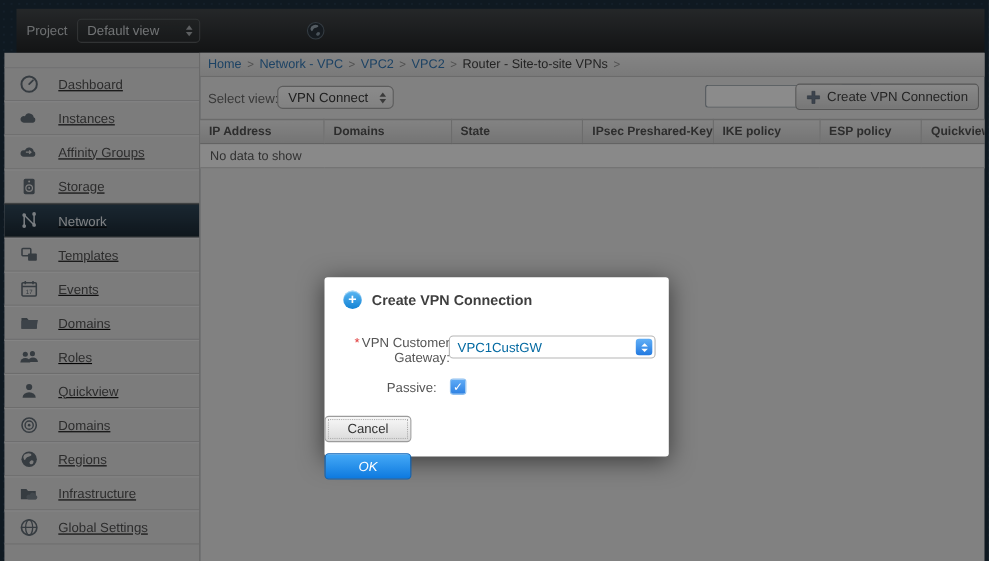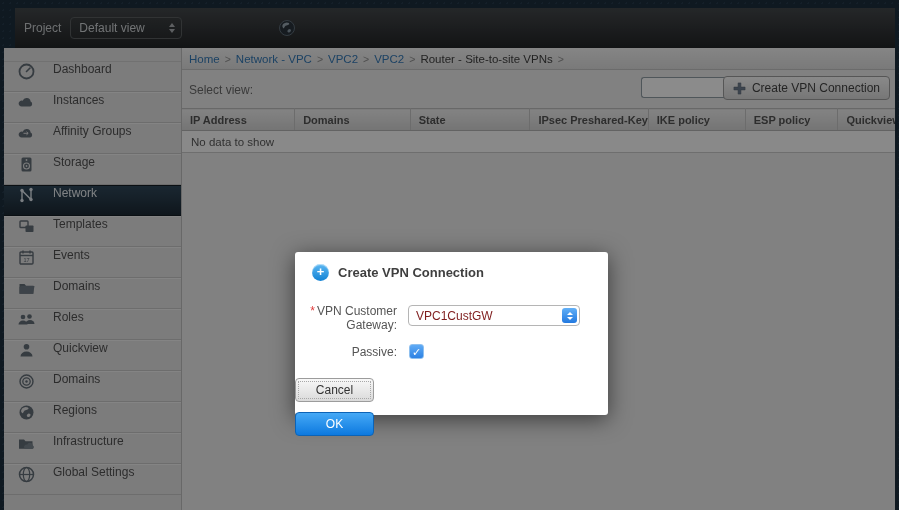--- a/index.html
+++ b/index.html
@@ -31,24 +31,25 @@
   .stepper-arrows .up   { width:0;height:0;border-left:3.5px solid transparent;border-right:3.5px solid transparent;border-bottom:4px solid #a9adb0; }
   .stepper-arrows .down { width:0;height:0;border-left:3.5px solid transparent;border-right:3.5px solid transparent;border-top:4px solid #a9adb0; }
   .globe-btn { margin-left: 96px; width: 18px; height: 18px; cursor: pointer; }
 
   
   .mainrow { position: absolute; left: 4px; top: 48px; right: 4px; bottom: 0; display: flex; }
 
   
   .sidebar { width: 178px; background: #e2e2e3; padding-top: 13px; border-right: 1px solid #bdbdbd; }
   .side-item {
-    height: 31px; display: flex; align-items: flex-start;
+    height: 31px; display: flex; align-items: center;
     padding-left: 13px; gap: 17px;
     border-top: 1px solid #f2f2f2; border-bottom: 1px solid #c7c7c7;
     cursor: pointer;
+    text-decoration: underline;
   }
   .side-item:first-child { border-top: 1px solid #cfcfcf; }
   .side-item .label { font-size: 12px; color: #4d4d4d; }
   .side-item.selected {
     background: linear-gradient(#2a4356, #15232e);
     border-top: 1px solid #0d161d; border-bottom: 1px solid #0d161d;
   }
   .side-item.selected .label { color: #e8edf1; }
   .sicon { width: 19px; height: 19px; flex: 0 0 19px; }
 
@@ -124,23 +125,23 @@
     color: #fff; font-size: 13px; font-weight: bold; line-height: 16px;
     text-align: center; box-shadow: inset 0 1px 1px rgba(255,255,255,0.6);
   }
   .dialog-title { font-size: 13px; font-weight: bold; color: #3f3f3f; }
   .form-label {
     position: absolute; left: 10px; width: 92px; text-align: right;
     font-size: 12px; color: #555; line-height: 14px;
   }
   .req { color: #e03c3c; margin-right: 2px; }
   .gw-select {
-    position: absolute; left: 113px; top: 53px; width: 172px; height: 21px;
+    position: absolute; left: 113px; top: 53px; width: 188px; height: 21px;
     border: 1px solid #b5b5b5; border-radius: 4px; background: #fff;
-    font-size: 12px; color: #7f1d1d; display: flex; align-items: center;
+    font-size: 12px; color: #0369a1; display: flex; align-items: center;
     padding-left: 7px; cursor: pointer;
   }
   .gw-stepper {
     position: absolute; right: 2px; top: 2px; width: 15px; height: 15px;
     border-radius: 3px; background: linear-gradient(#62b0f7, #2279e0);
     display: flex; flex-direction: column; align-items: center; justify-content: center; gap: 2px;
   }
   .gw-stepper .up   { width:0;height:0;border-left:3px solid transparent;border-right:3px solid transparent;border-bottom:3.5px solid #fff; }
   .gw-stepper .down { width:0;height:0;border-left:3px solid transparent;border-right:3px solid transparent;border-top:3.5px solid #fff; }
   .checkbox {
@@ -153,20 +154,21 @@
     display: flex; justify-content: center; gap: 10px; flex-direction: column; }
   .btn { height: 24px; width: 79px; border-radius: 4px; font-size: 12px;
     font-family: "Liberation Sans", sans-serif; cursor: pointer; }
   .btn-cancel {
     background: linear-gradient(#f8f8f8, #dadada); border: 1px solid #9c9c9c;
     color: #333; outline: 1px dotted #a8a8a8; outline-offset: -4px;
   }
   .btn-ok {
     background: linear-gradient(#45a9f6, #0d79df); border: 1px solid #0c63b6;
     color: #fff;
+    font-style: italic;
   }
 </style>
 </head>
 <body>
 
 <div class="topbar">
   <span class="project-label">Project</span>
   <div class="project-select">
     <span>Default view</span>
     <span class="stepper-arrows">
@@ -320,20 +322,27 @@
       <a class="crumb-link">VPC2</a>
       <span class="crumb-sep">&gt;</span>
       <a class="crumb-link">VPC2</a>
       <span class="crumb-sep">&gt;</span>
       <span class="crumb-current">Router - Site-to-site VPNs</span>
       <span class="crumb-sep">&gt;</span>
     </div>
 
     <div class="toolbar">
       <span class="select-view-label">Select view:</span>
+      <div class="view-select">
+        <span>VPN Connect</span>
+        <span class="stepper-arrows">
+            <span class="up"></span>
+            <span class="down"></span>
+          </span>
+      </div>
 
       <div class="search-group">
         <input class="search-input" type="text" value="" style="">
         <div class="search-btn">
           <svg width="13" height="13" viewBox="0 0 13 13">
             <circle cx="5.4" cy="5.4" r="3.6" fill="none" stroke="#ffffff" stroke-width="1.6"></circle>
             <path d="M8.2 8.2 L11.3 11.3" stroke="#ffffff" stroke-width="1.8" stroke-linecap="round"></path>
           </svg>
         </div>
       </div>
@@ -378,21 +387,21 @@
 </div>
 
 <div class="overlay"></div>
 
 <div class="dialog">
   <div class="dialog-header">
     <div class="add-circle">+</div>
     <span class="dialog-title">Create VPN Connection</span>
   </div>
 
-  <div class="form-label" style="top:52px;">
+  <div class="form-label" style="top:52px;margin-left:12px;">
     <span class="req">*</span><span>VPN Customer Gateway:</span>
   </div>
   <div class="gw-select">
     <span>VPC1CustGW</span>
     <span class="gw-stepper">
         <span class="up"></span>
         <span class="down"></span>
       </span>
   </div>
 

